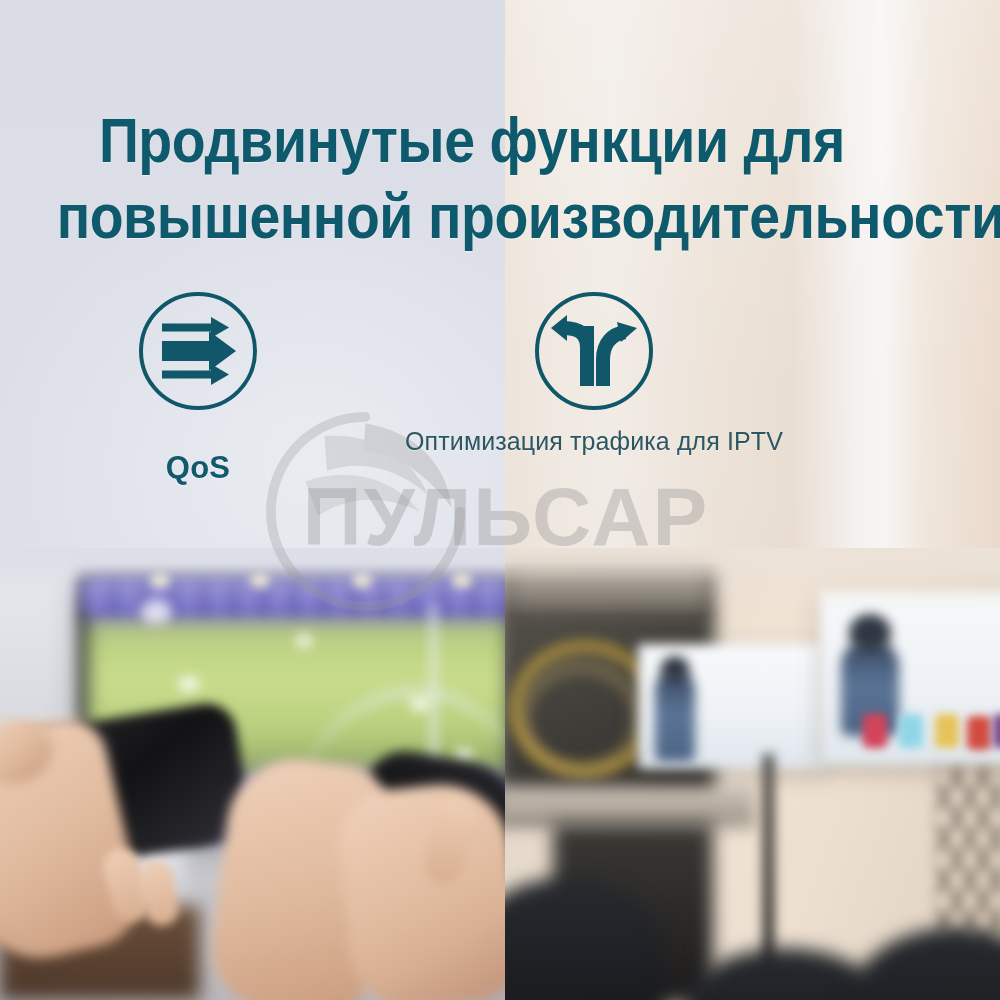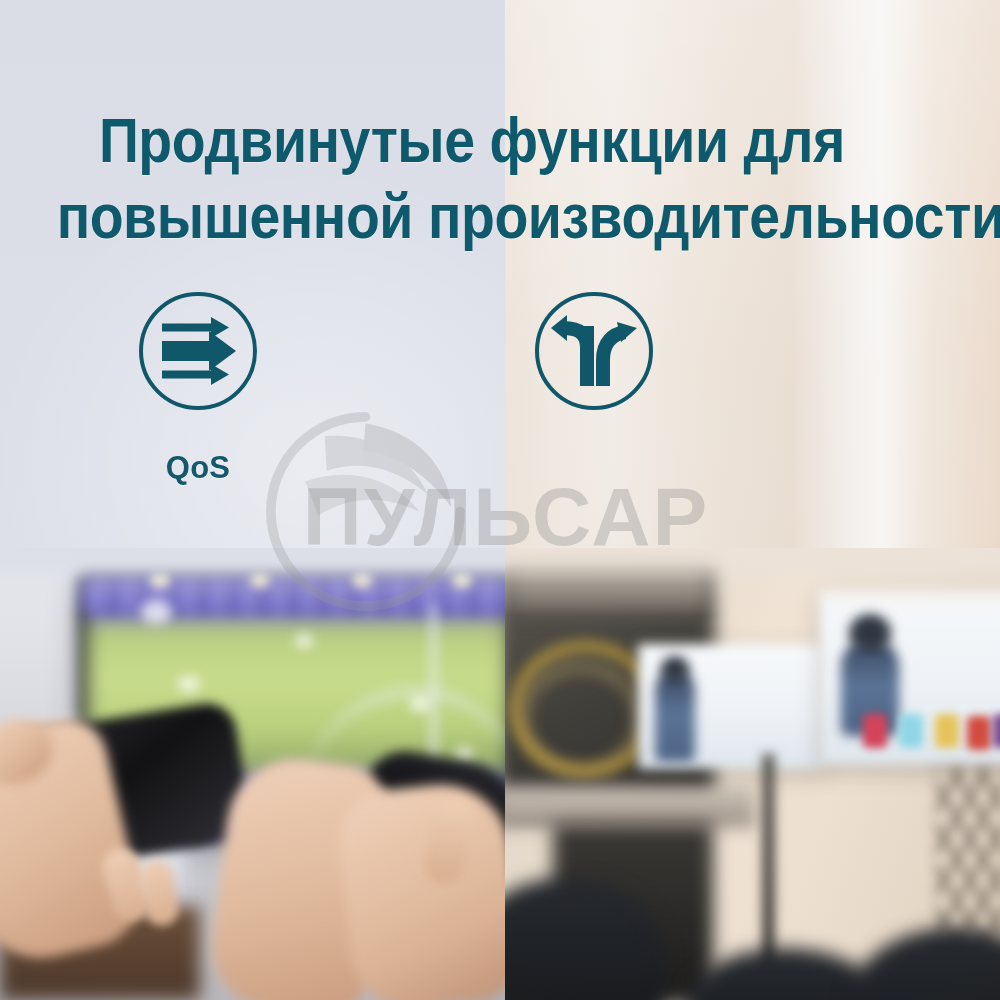--- a/index.html
+++ b/index.html
@@ -507,17 +507,18 @@
 
           <path d="M70 96 L70 70 C70 52 80 44 92 42"></path>
         </g>
         <g fill="#10576a">
 
           <polygon points="34,25 34,51 18,38"></polygon>
 
           <polygon points="84,32 104,38 88,52"></polygon>
         </g>
       </svg>
+      <div class="feature-sub">Оптимизация трафика для IPTV</div>
     </div>
 
   </div>
 
 </div>
 
 </body></html>

